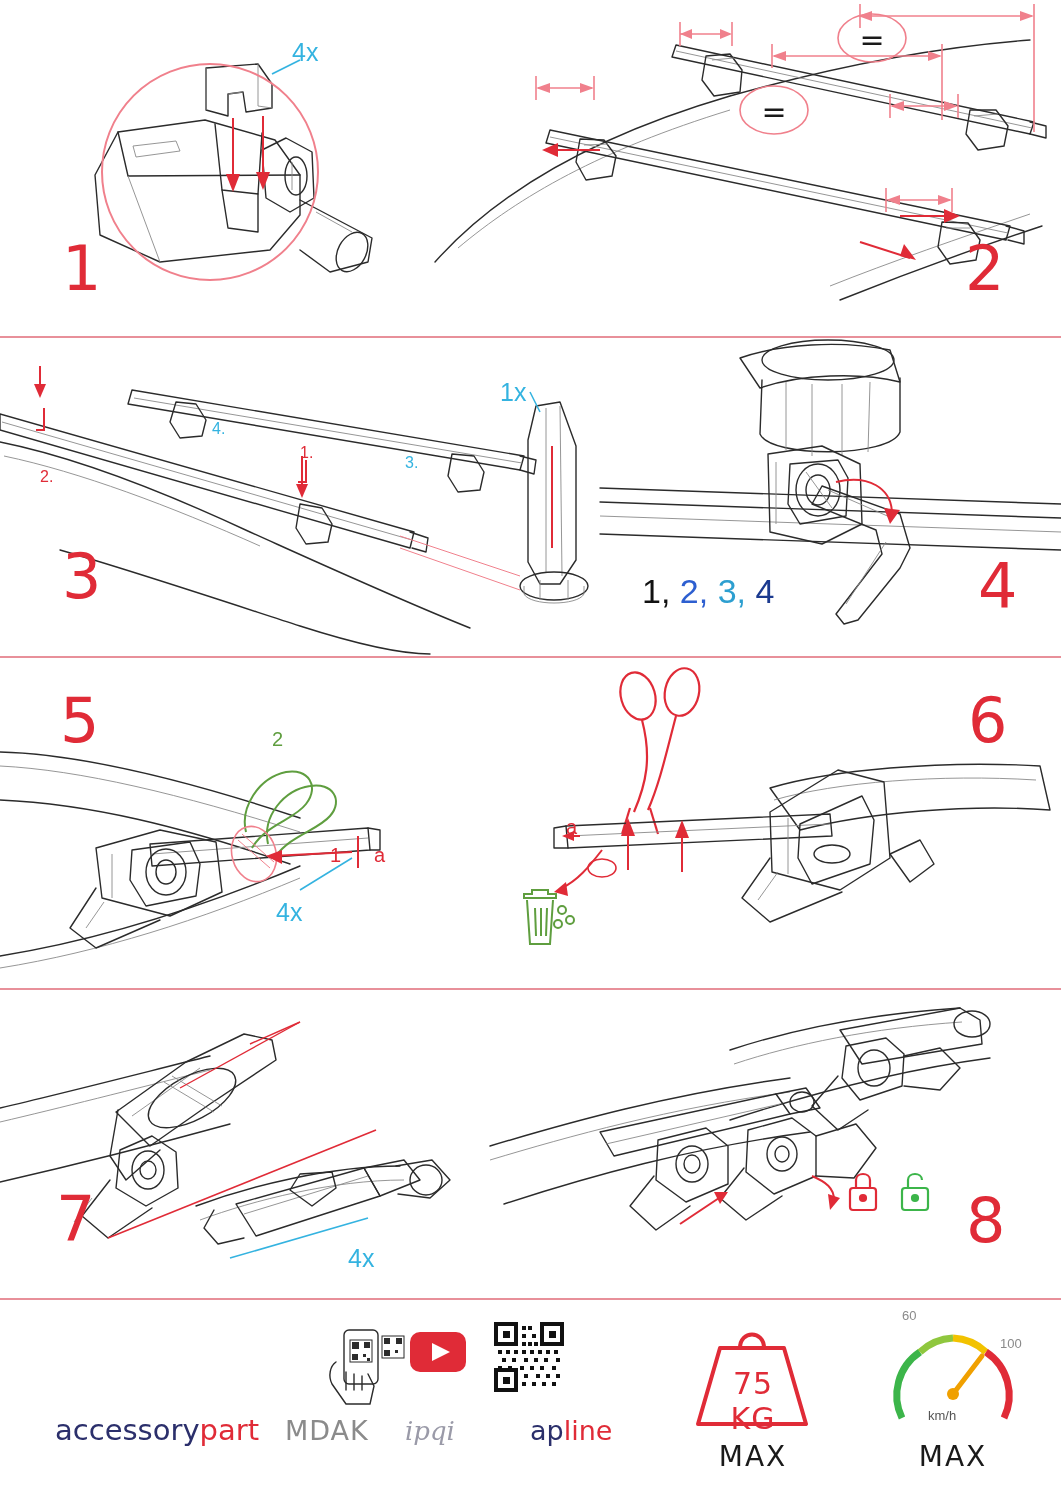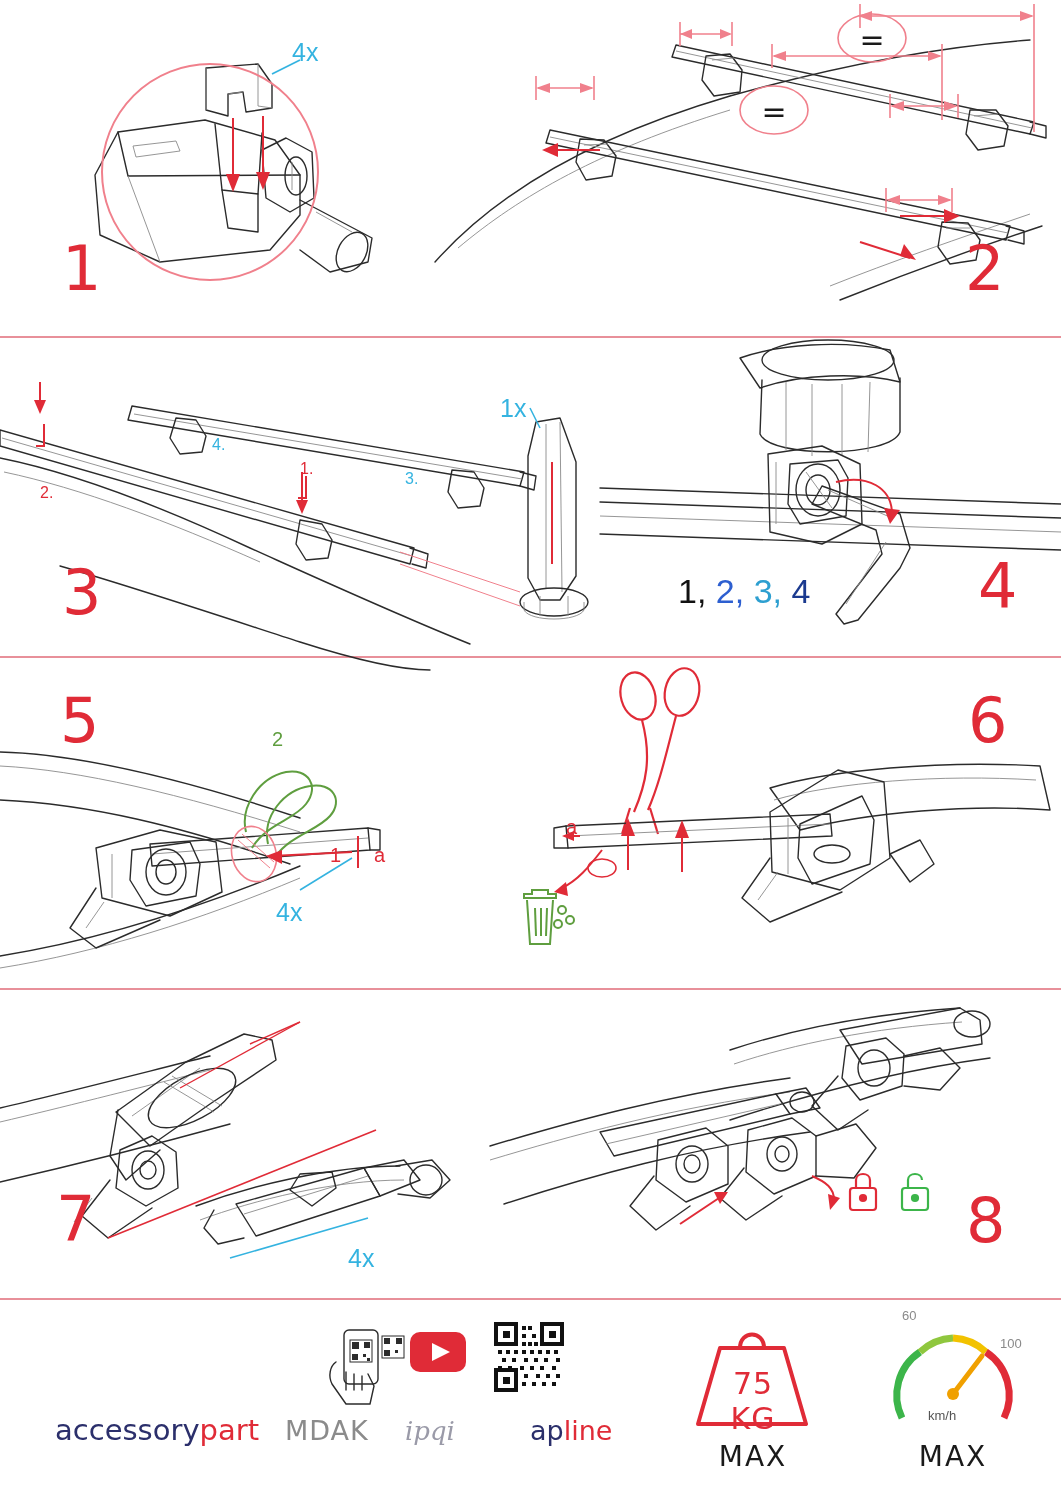--- a/index.html
+++ b/index.html
@@ -49,21 +49,20 @@
   .tiny-label {
     position: absolute;
     font-size: 16px;
     color: #e02b37;
   }
   .tiny-label.blue { color: #34b3e0; }
   .seq {
     position: absolute;
     font-size: 34px;
     font-family: "Liberation Sans", sans-serif;
-    margin-left: 36px;
   }
   .seq .s1 { color: #111; }
   .seq .s2 { color: #2d5fd0; }
   .seq .s3 { color: #2d9fd0; }
   .seq .s4 { color: #1b3a8f; }
   svg { display: block; overflow: visible; }
   .ln { fill: none; stroke: #2b2b2b; stroke-width: 1.4; stroke-linejoin: round; stroke-linecap: round; }
   .ln-light { fill: none; stroke: #8a8a8a; stroke-width: 0.9; }
   .red { fill: none; stroke: #e02b37; stroke-width: 2; }
   .redf { fill: #e02b37; }
@@ -272,21 +271,21 @@
       </g>
       <g class="redf">
         <path d="M112 150 L128 143 L128 157 Z"></path>
         <path d="M530 216 L514 209 L514 223 Z"></path>
         <path d="M486 260 L470 256 L474 244 Z"></path>
       </g>
     </svg>
     <div class="step-num" style="left:535px;top:238px">2</div>
   </div>
 
-  <div class="panel" style="left:0;top:352px;width:600px;height:333px">
+  <div class="panel" style="left:0;top:336px;width:600px;height:333px">
     <svg width="600" height="318" viewBox="0 0 600 318">
 
       <path class="ln" d="M0 106 C70 120 160 154 250 196 C330 232 400 264 470 292"></path>
       <path class="ln-light" d="M4 120 C80 136 170 170 260 210"></path>
       <path class="ln" d="M60 214 C130 234 220 264 300 290 C350 306 400 318 430 318"></path>
 
       <path class="ln" d="M132 54 L524 120 L520 134 L128 68 Z"></path>
       <path class="ln-light" d="M134 62 L522 127"></path>
       <path class="ln" d="M520 120 L536 124 L534 138 L520 134"></path>
 

